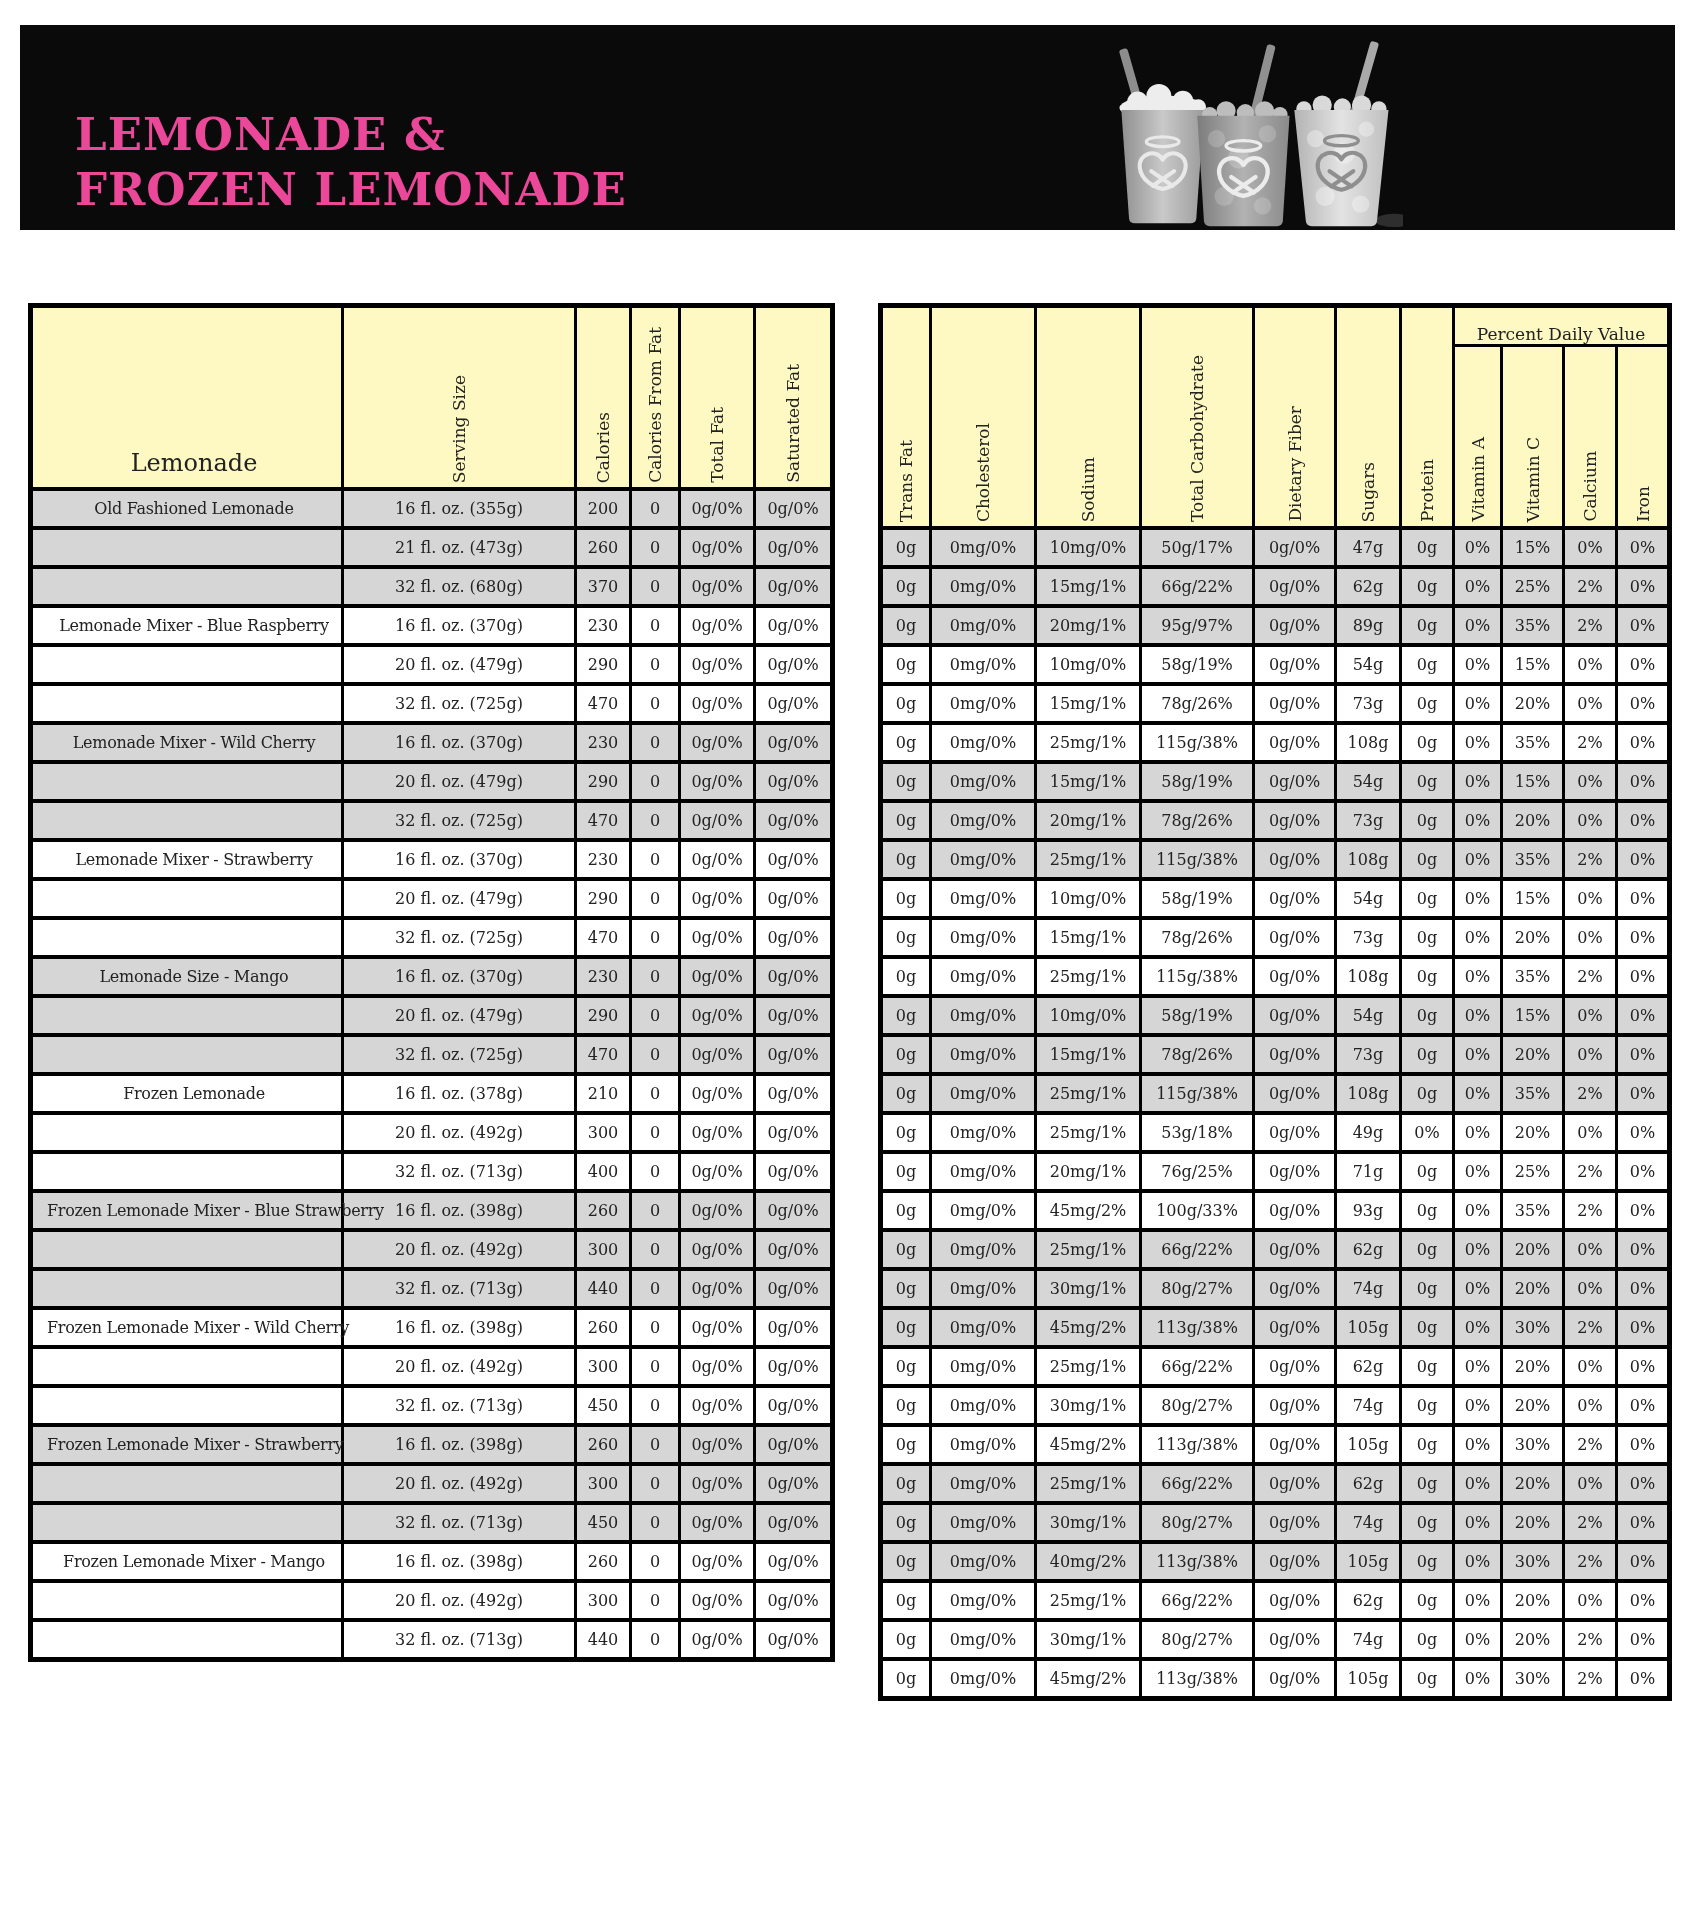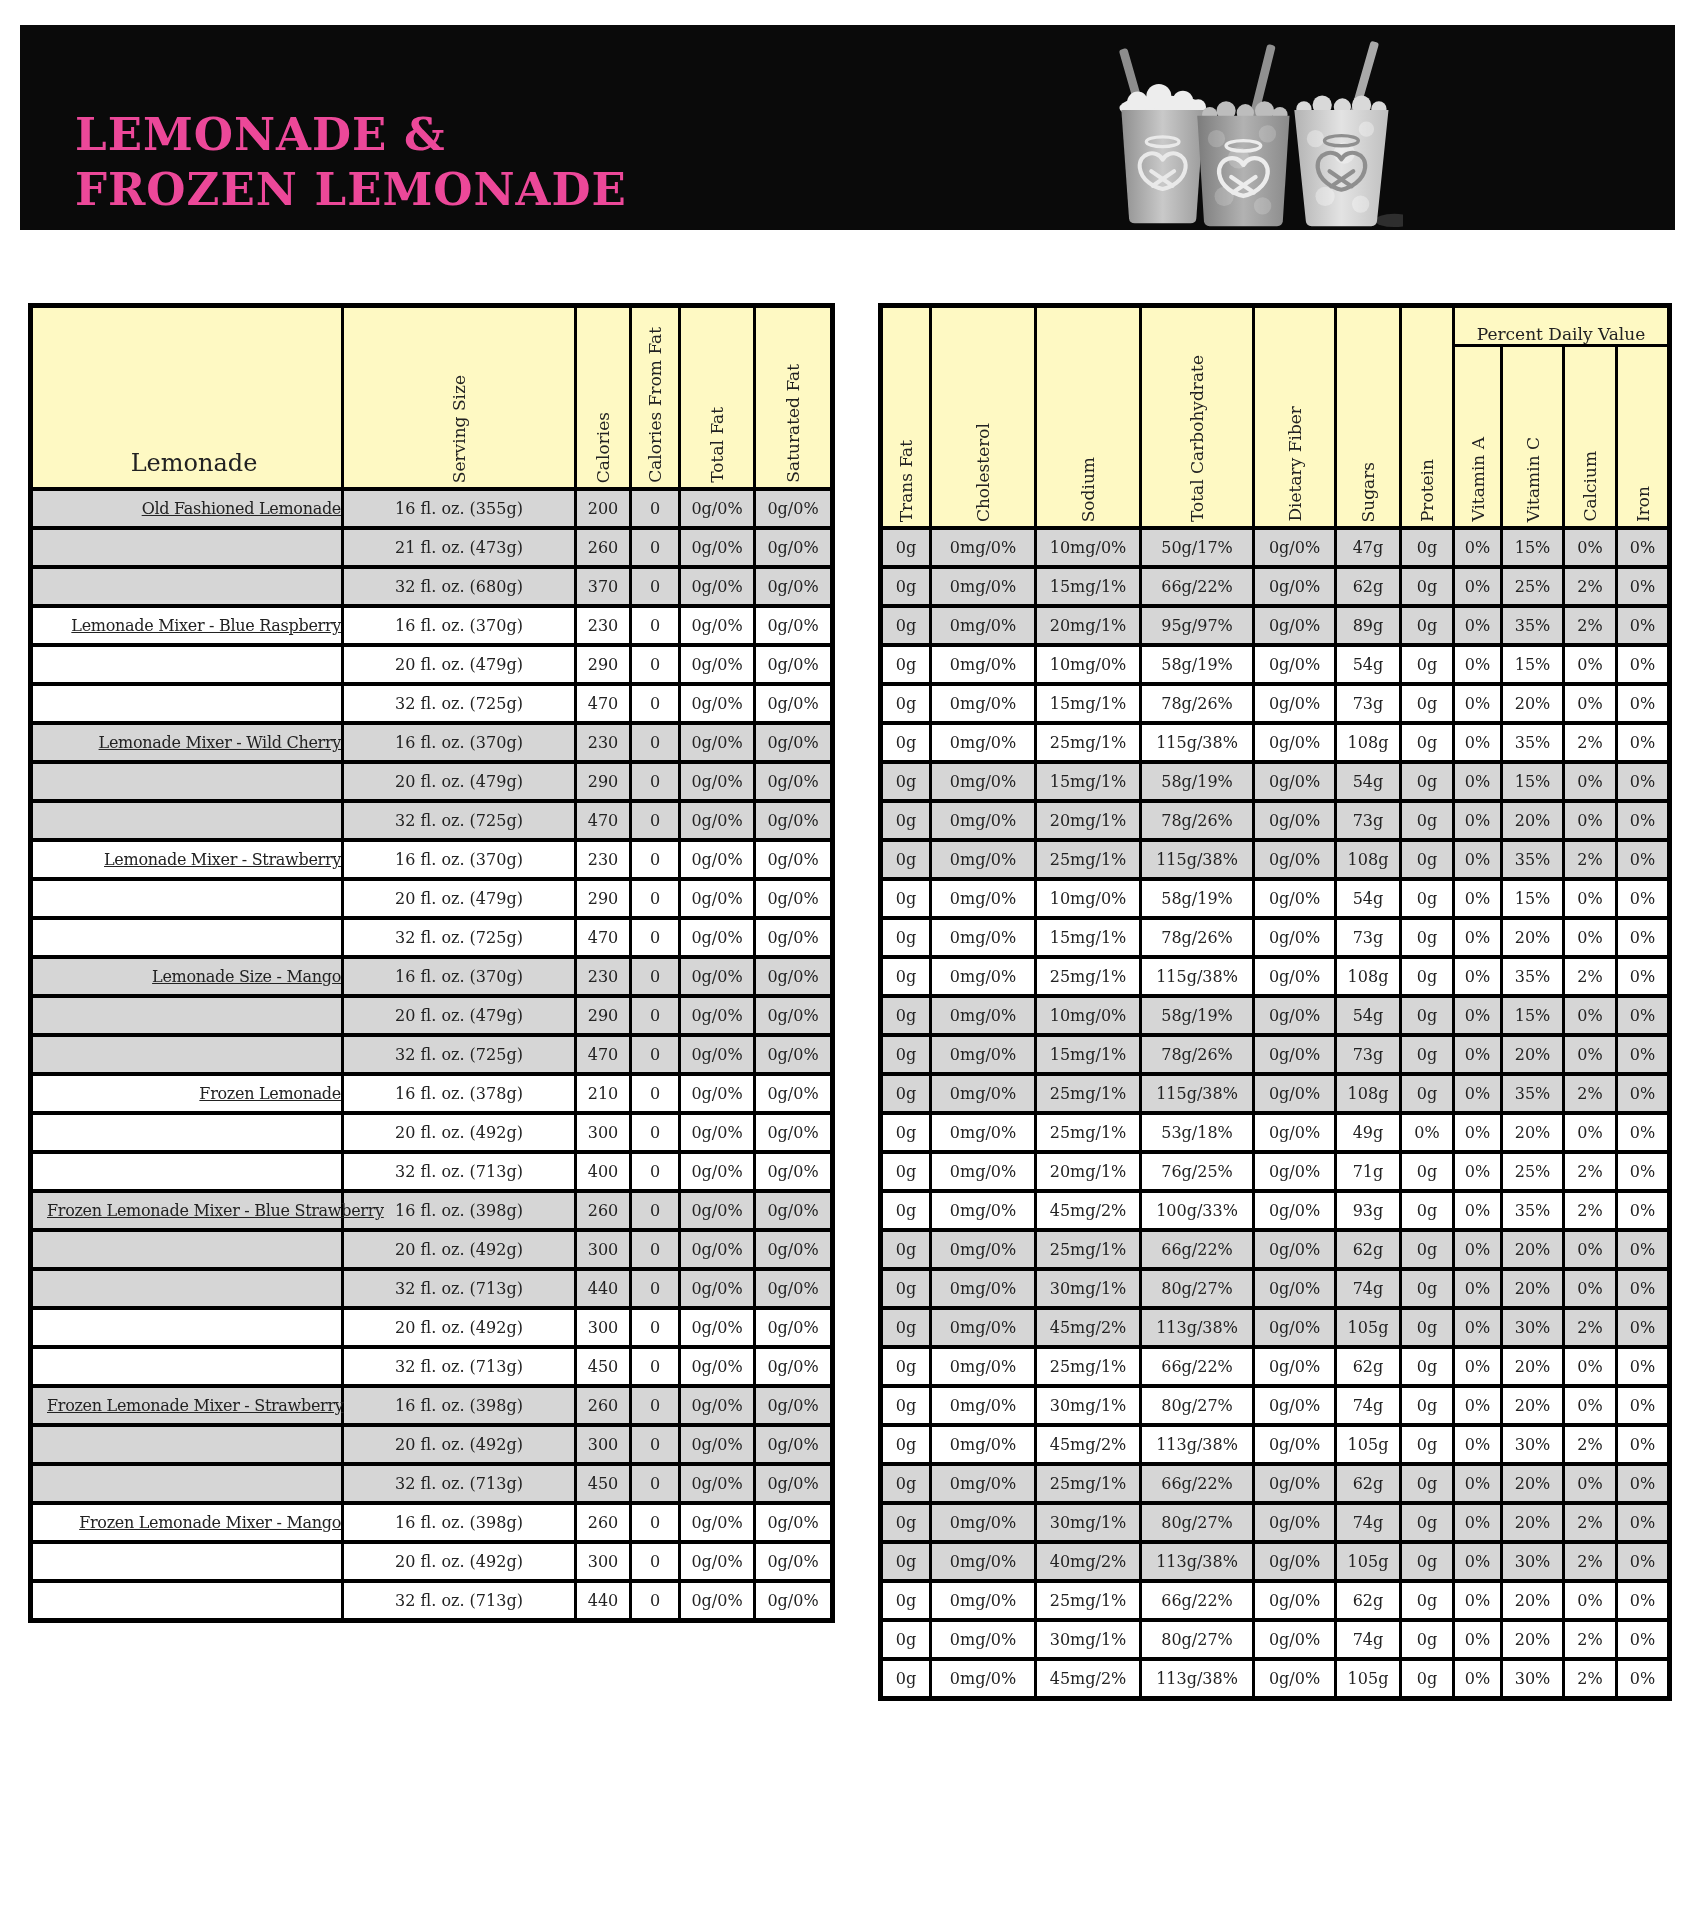--- a/index.html
+++ b/index.html
@@ -34,22 +34,22 @@
   th.corner { text-align:left; vertical-align:bottom; padding:0 0 10px 14px; font-size:24px; }
   th.pdv {
     background:var(--pdv,#e2e2e2); height:36px; vertical-align:middle;
     text-align:center; font-size:17px;
   }
   .nutri tbody td {
     height:35px; border-top-width:4px; border-bottom-width:4px;
     text-align:center; vertical-align:middle; font-size:16px;
   }
   .nutri tbody td.name {
-    text-align:right; padding-left:14px; font-size:16px;
-    white-space:nowrap; letter-spacing:-0.3px;text-decoration:underline;
+    text-align:center; padding-left:14px; font-size:16px;
+    white-space:nowrap; letter-spacing:-0.3px;
   }
   .nutri tbody tr.shade td { background:var(--shade,#d6d6d6); }
 </style>
 </head>
 <body>
 
 <header class="banner">
   <div class="title">
     <div>LEMONADE &amp;</div>
     <div>FROZEN LEMONADE</div>
@@ -316,20 +316,28 @@
       </tr>
       <tr class="shade">
         <td class="name"></td>
         <td>32 fl. oz. (713g)</td>
         <td>440</td>
         <td>0</td>
         <td>0g/0%</td>
         <td>0g/0%</td>
       </tr>
       <tr>
+        <td class="name">Frozen Lemonade Mixer - Wild Cherry</td>
+        <td>16 fl. oz. (398g)</td>
+        <td>260</td>
+        <td>0</td>
+        <td>0g/0%</td>
+        <td>0g/0%</td>
+      </tr>
+      <tr>
         <td class="name"></td>
         <td>20 fl. oz. (492g)</td>
         <td>300</td>
         <td>0</td>
         <td>0g/0%</td>
         <td>0g/0%</td>
       </tr>
       <tr>
         <td class="name"></td>
         <td>32 fl. oz. (713g)</td>

